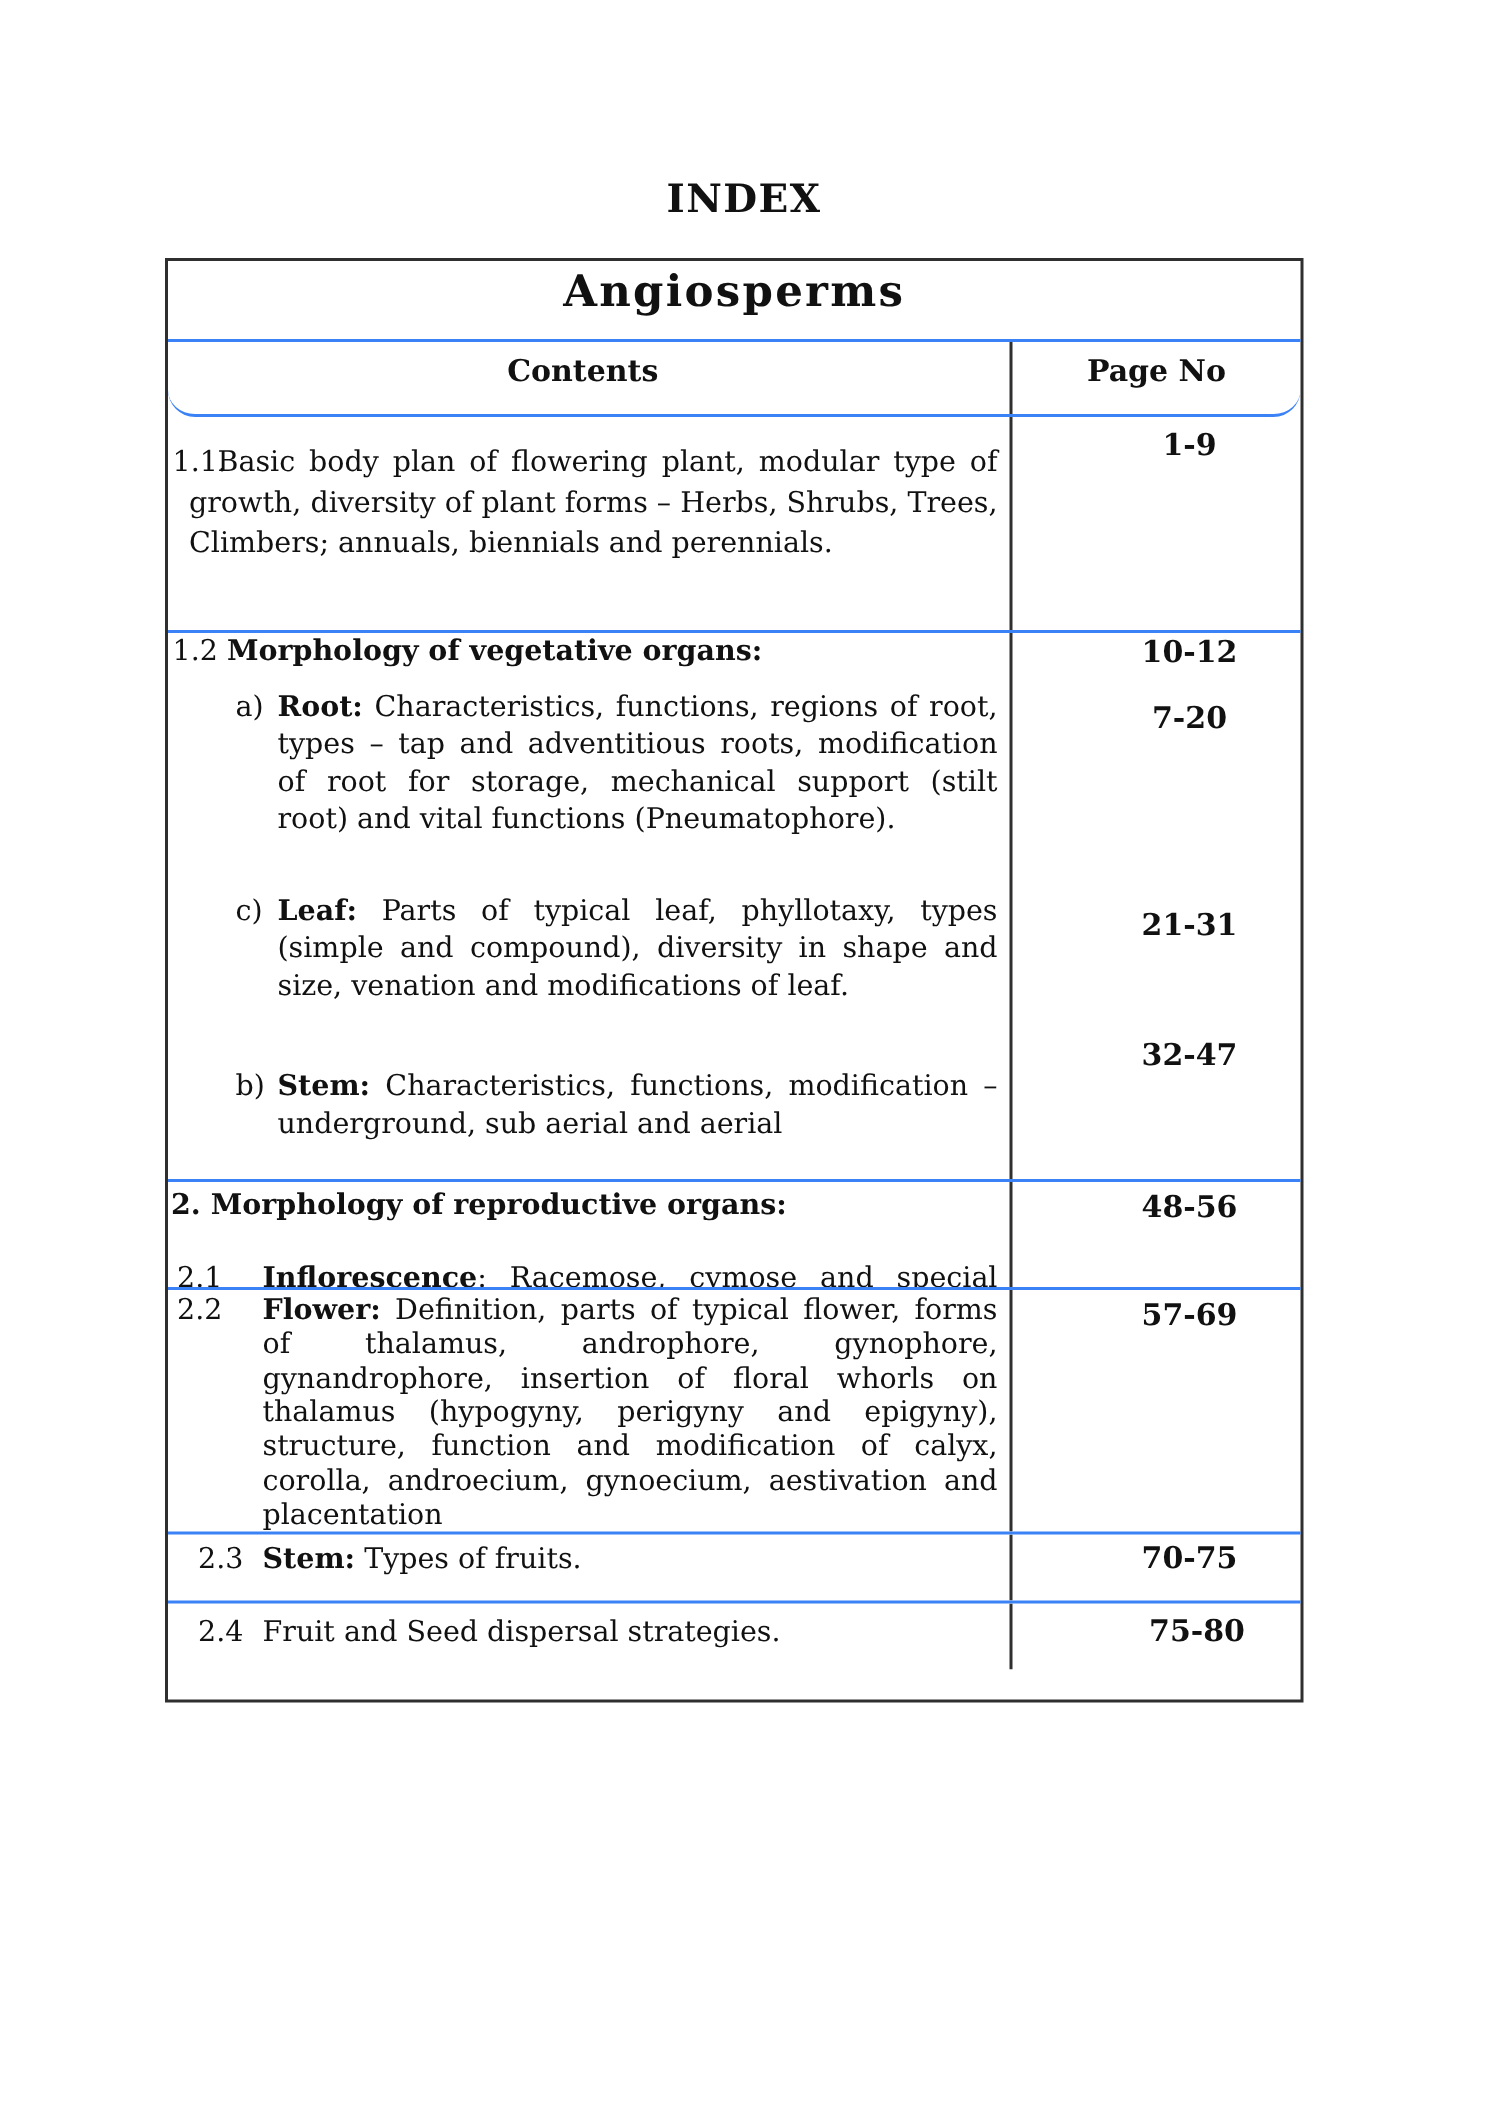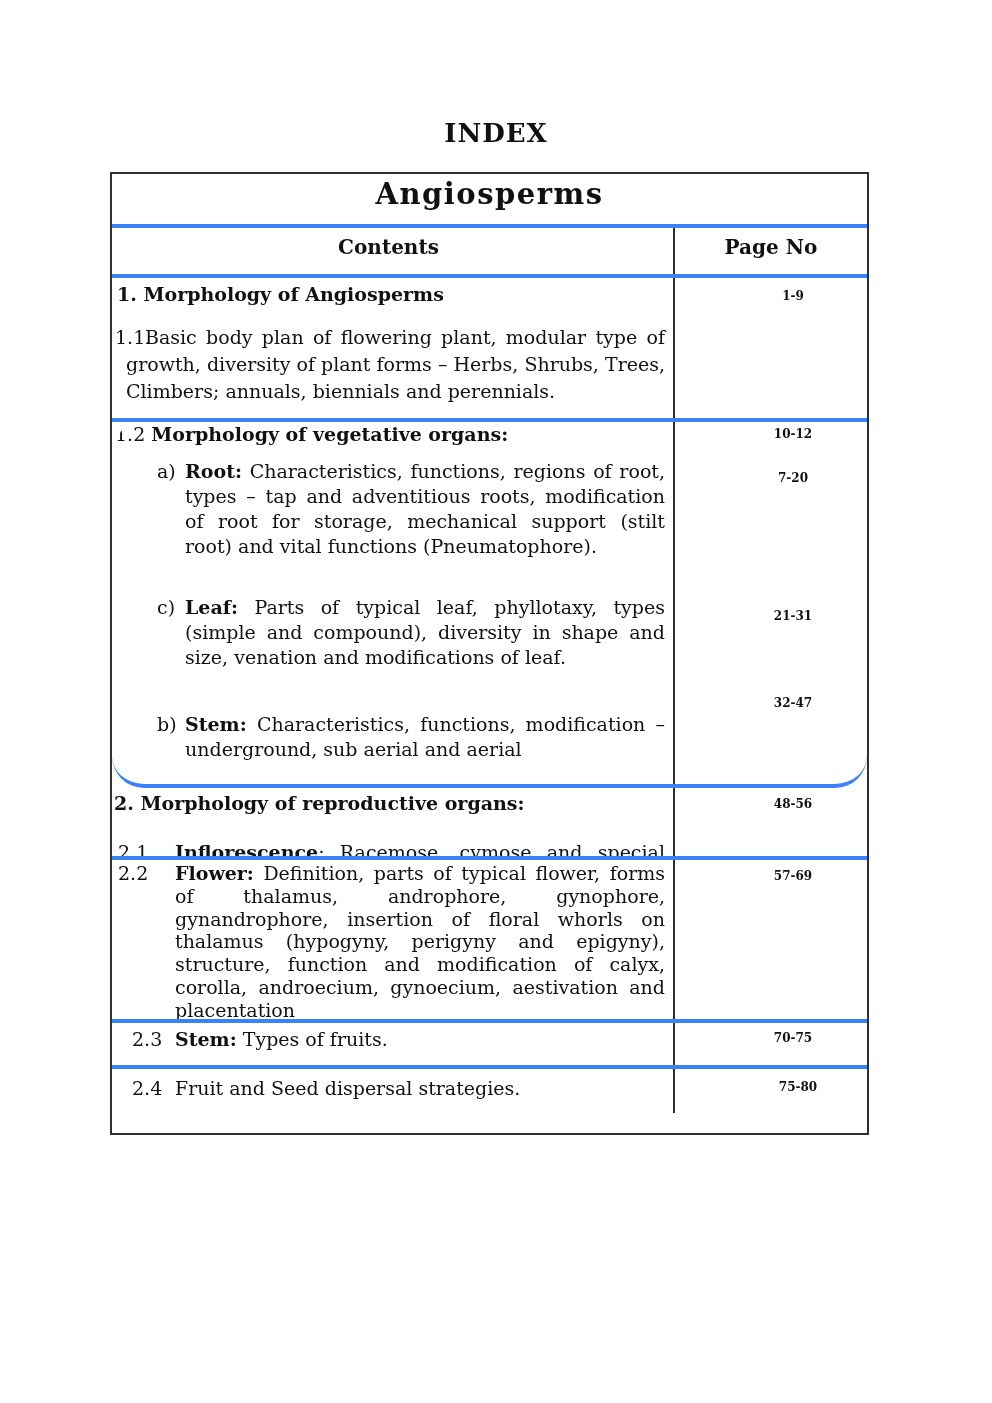--- a/index.html
+++ b/index.html
@@ -28,41 +28,41 @@
     left: 110px;
     top: 172px;
     width: 759px;
     height: 963px;
     border: 2px solid #2f2f2f;
     box-sizing: border-box;
   }
   .trow {
     display: flex;
     box-sizing: border-box;
-    border-bottom: 4px solid #3b82f6;
+    border-bottom: 2px solid #3b82f6;
     overflow: hidden;
   }
   .trow:last-child { border-bottom: none; gap: 10px; }
   .cl {
     width: 563px;
     box-sizing: border-box;
     border-right: 2px solid #2f2f2f;
     padding-right: 8px;
   }
   .cr {
     flex: 1;
     position: relative;
     text-align: center;
     box-sizing: border-box;
   }
   
   .r-title   { height: 54px; }
-  .r-header  { height: 50px; }
+  .r-header  { height: 50px; border-radius: 18px; }
   .r-s1      { height: 144px; }
-  .r-s12     { height: 366px; border-radius: 32px; }
+  .r-s12     { height: 366px; }
   .r-s2      { height: 72px; }
   .r-s22     { height: 163px; }
   .r-s23     { height: 46px; }
   .r-s24     { height: 44px; }
 
   .table-title {
     width: 100%;
     text-align: center;
     font-size: 29px;
     font-weight: bold;
@@ -127,21 +127,21 @@
   .p22 .inum { width: 57px; }
   .p23, .p24 {
     margin-left: 63px;
     text-indent: -43px;
     line-height: 26px;
   }
   .p23 { padding-top: 3px; }
   .p24 { padding-top: 6px; }
   .p23 .inum, .p24 .inum { width: 43px; }
   .pg {
-    font-size: 12px;
+    font-size: 20px;
     font-weight: bold;
     line-height: 25px;
     padding-left: 44px;
   }
   .pt6 { padding-top: 6px; }
   .pt4 { padding-top: 4px; }
   .pt3 { padding-top: 3px; }
   .pg-abs { position: absolute; left: 0; right: 0; }
   .pg-a { top: 0px; }
   .pg-b { top: 44px; }
@@ -161,21 +161,20 @@
       <div class="table-title">Angiosperms</div>
     </div>
 
     <div class="trow r-header">
       <div class="cl col-head">Contents</div>
       <div class="cr col-head">Page No</div>
     </div>
 
     <div class="trow r-s1">
       <div class="cl">
-        <div class="sec-heading sh1">1. Morphology of Angiosperms</div>
         <div class="para sub11"><span class="inum">1.1.</span><span>Basic body plan of flowering plant, modular type of growth, diversity of plant forms – Herbs, Shrubs, Trees, Climbers; annuals, biennials and perennials.</span></div>
       </div>
       <div class="cr">
         <div class="pg pt6">1-9</div>
       </div>
     </div>
 
     <div class="trow r-s12">
       <div class="cl">
         <div class="h12"><span>1.2 </span><b>Morphology of vegetative organs:</b></div>

